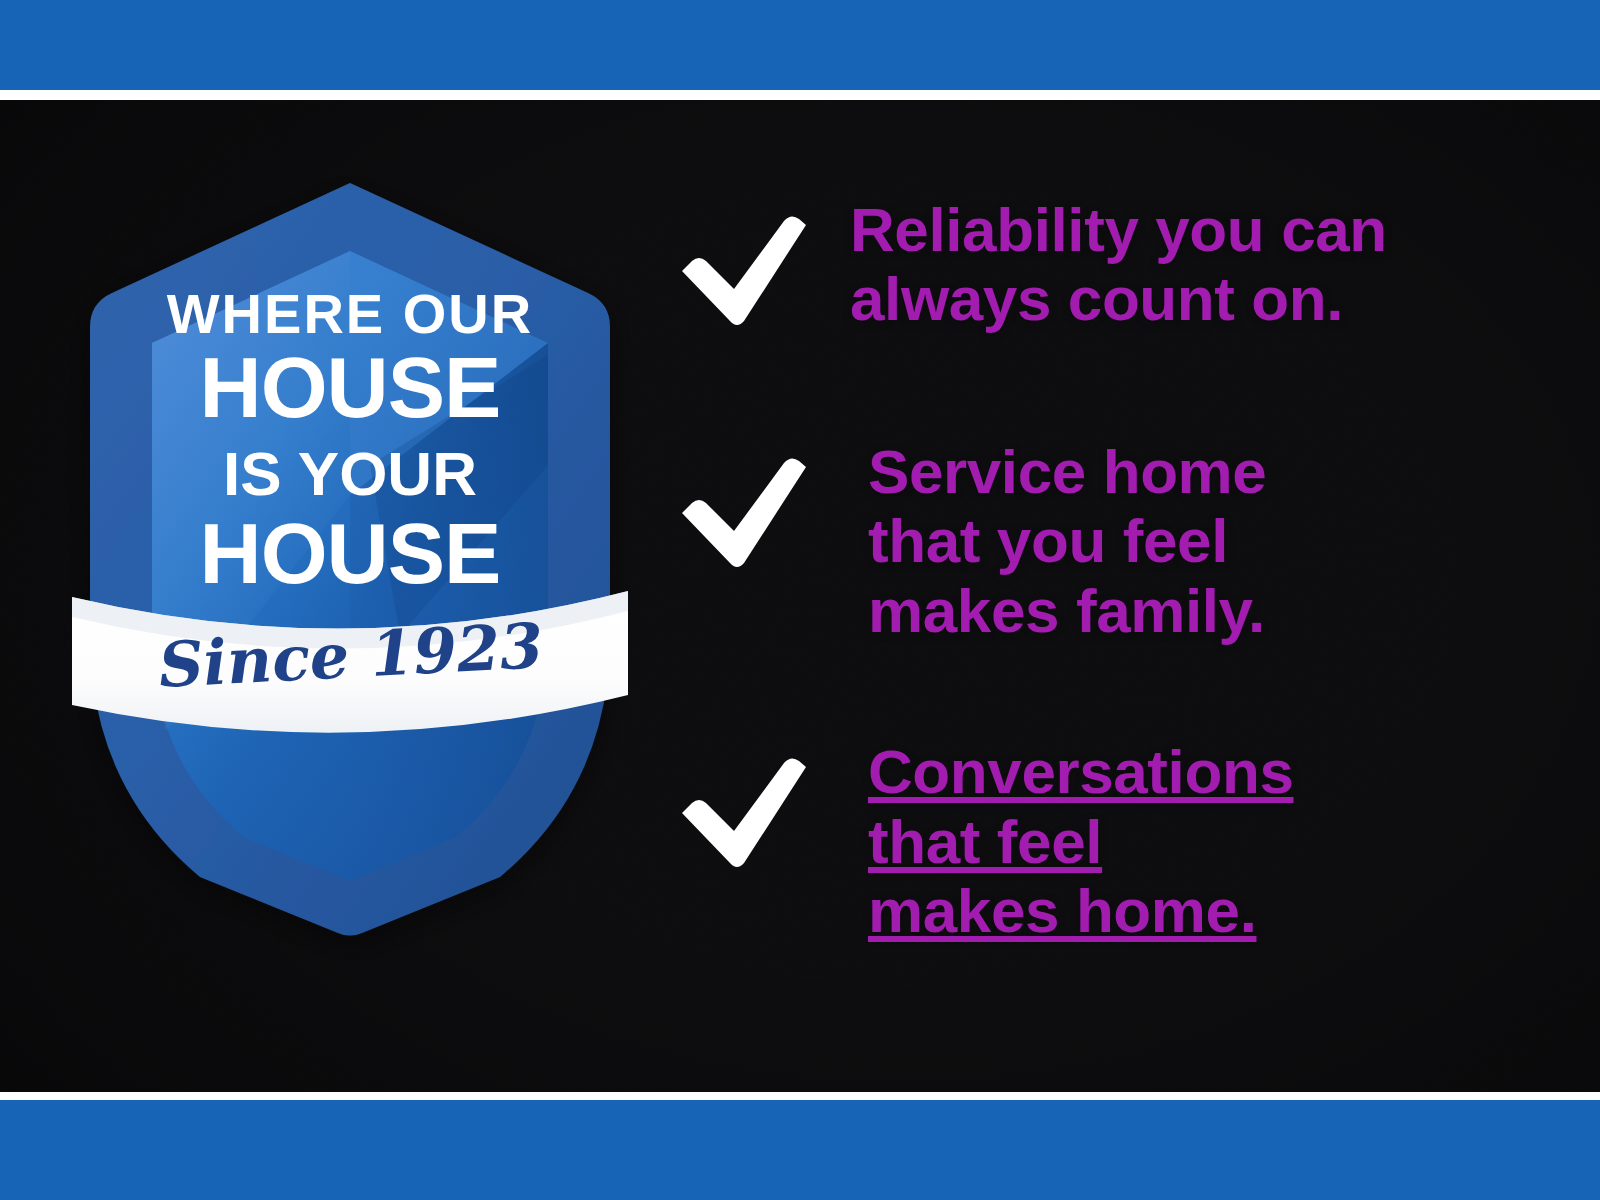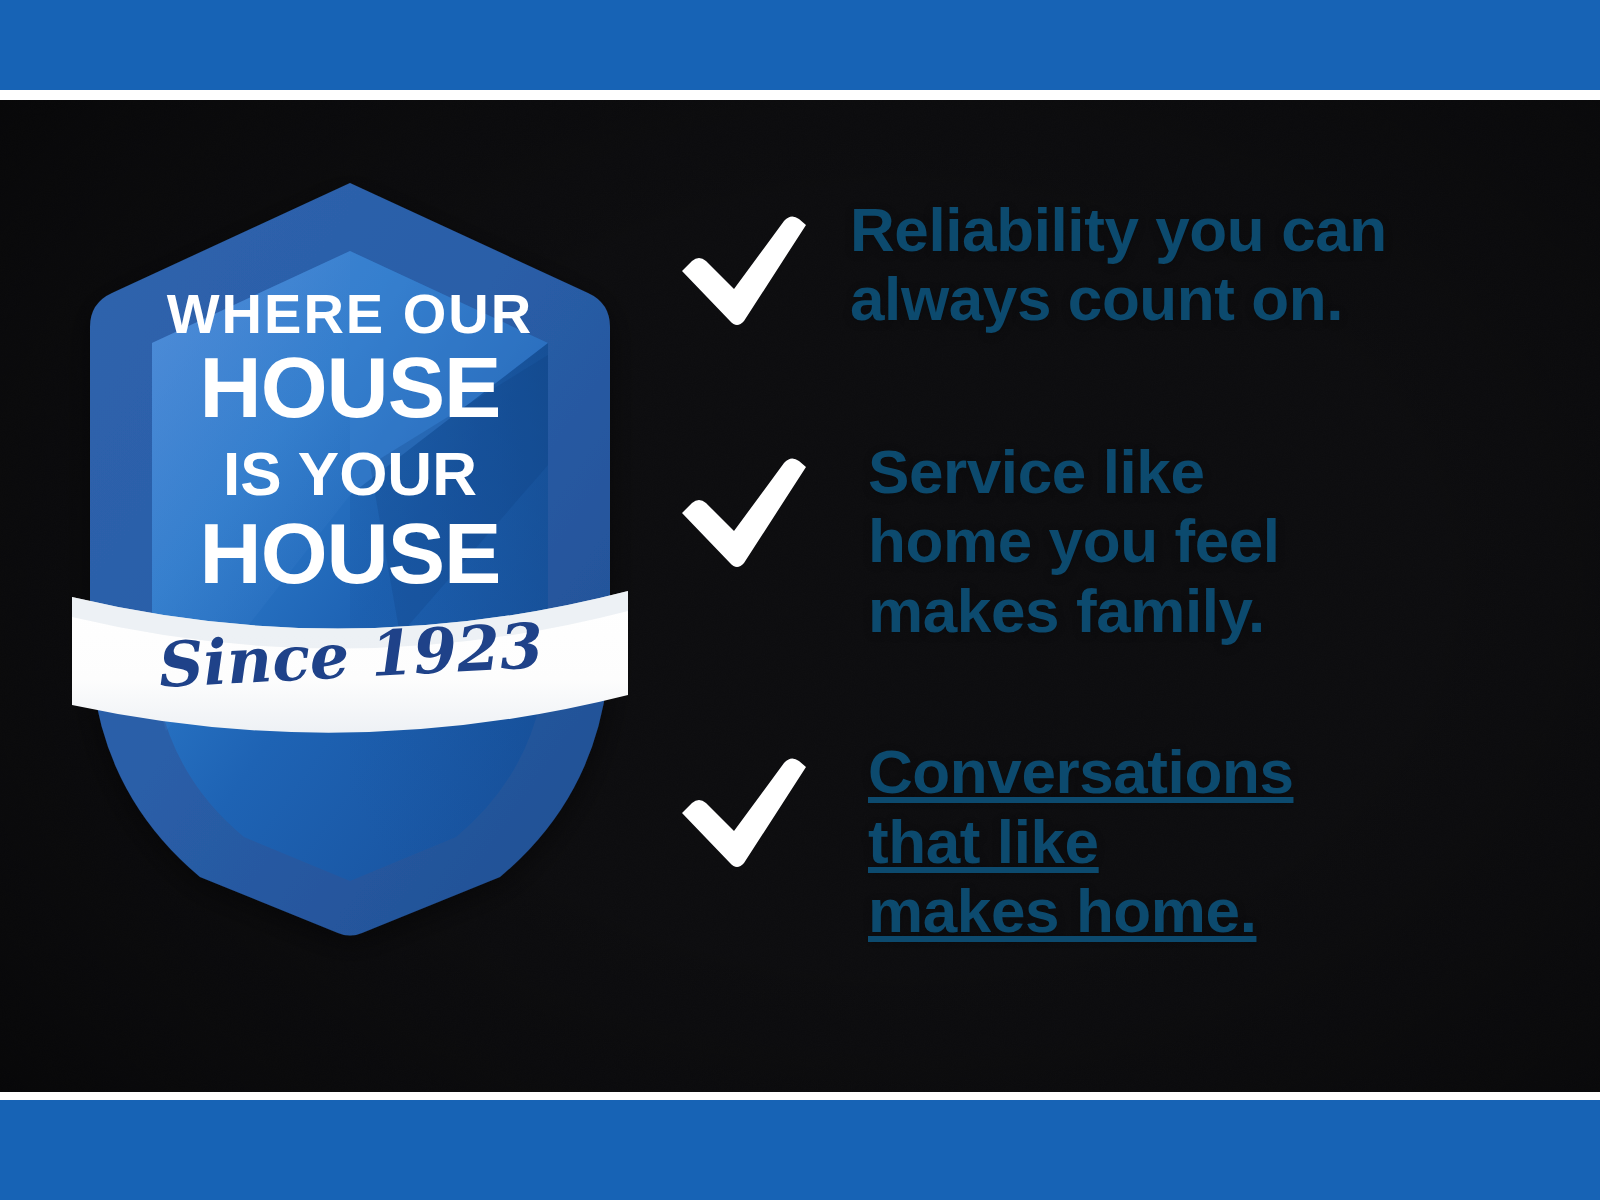--- a/index.html
+++ b/index.html
@@ -86,21 +86,21 @@
   .benefit:last-child{ margin-bottom:0; }
 
   .check{
     position:absolute;
     left:0; top:14px;
     width:138px; height:122px;
   }
   .check svg{ display:block; width:100%; height:100%; }
 
   .benefit-text{
-    color:#0c4a6e;
+    color:#a21caf;
     font-family:"Liberation Sans", sans-serif;
     font-weight:bold;
     font-size:62px;
     line-height:1.12;
     letter-spacing:-.4px;
     text-shadow:0 2px 10px rgba(0,0,0,.22);
   }
   .benefit-1 .benefit-text{ max-width:672px; }
   .benefit-2{ padding-left:196px; }
   .benefit-2 .benefit-text{ max-width:596px; }
@@ -221,35 +221,35 @@
       </div>
     </div>
 
     <div class="benefit benefit-2">
       <span class="check">
         <svg viewBox="0 0 138 122" xmlns="http://www.w3.org/2000/svg">
           <path d="M 10 62 L 20 52 Q 27 46 34 52 L 62 80 L 112 12 Q 119 4 127 10 L 134 16 L 72 112 Q 65 120 58 112 Z" fill="#ffffff"></path>
         </svg>
       </span>
       <div class="benefit-text">
-        <span>Service like</span><br>
-        <span>home you feel</span><br>
+        <span>Service home</span><br>
+        <span>that you feel</span><br>
         <span>makes family.</span>
       </div>
     </div>
 
     <div class="benefit benefit-3">
       <span class="check">
         <svg viewBox="0 0 138 122" xmlns="http://www.w3.org/2000/svg">
           <path d="M 10 62 L 20 52 Q 27 46 34 52 L 62 80 L 112 12 Q 119 4 127 10 L 134 16 L 72 112 Q 65 120 58 112 Z" fill="#ffffff"></path>
         </svg>
       </span>
       <div class="benefit-text">
         <span>Conversations</span><br>
-        <span>that like</span><br>
+        <span>that feel</span><br>
         <span>makes home.</span>
       </div>
     </div>
 
   </div>
 
   <div class="bar bar-bottom"></div>
 
 </div>
 

